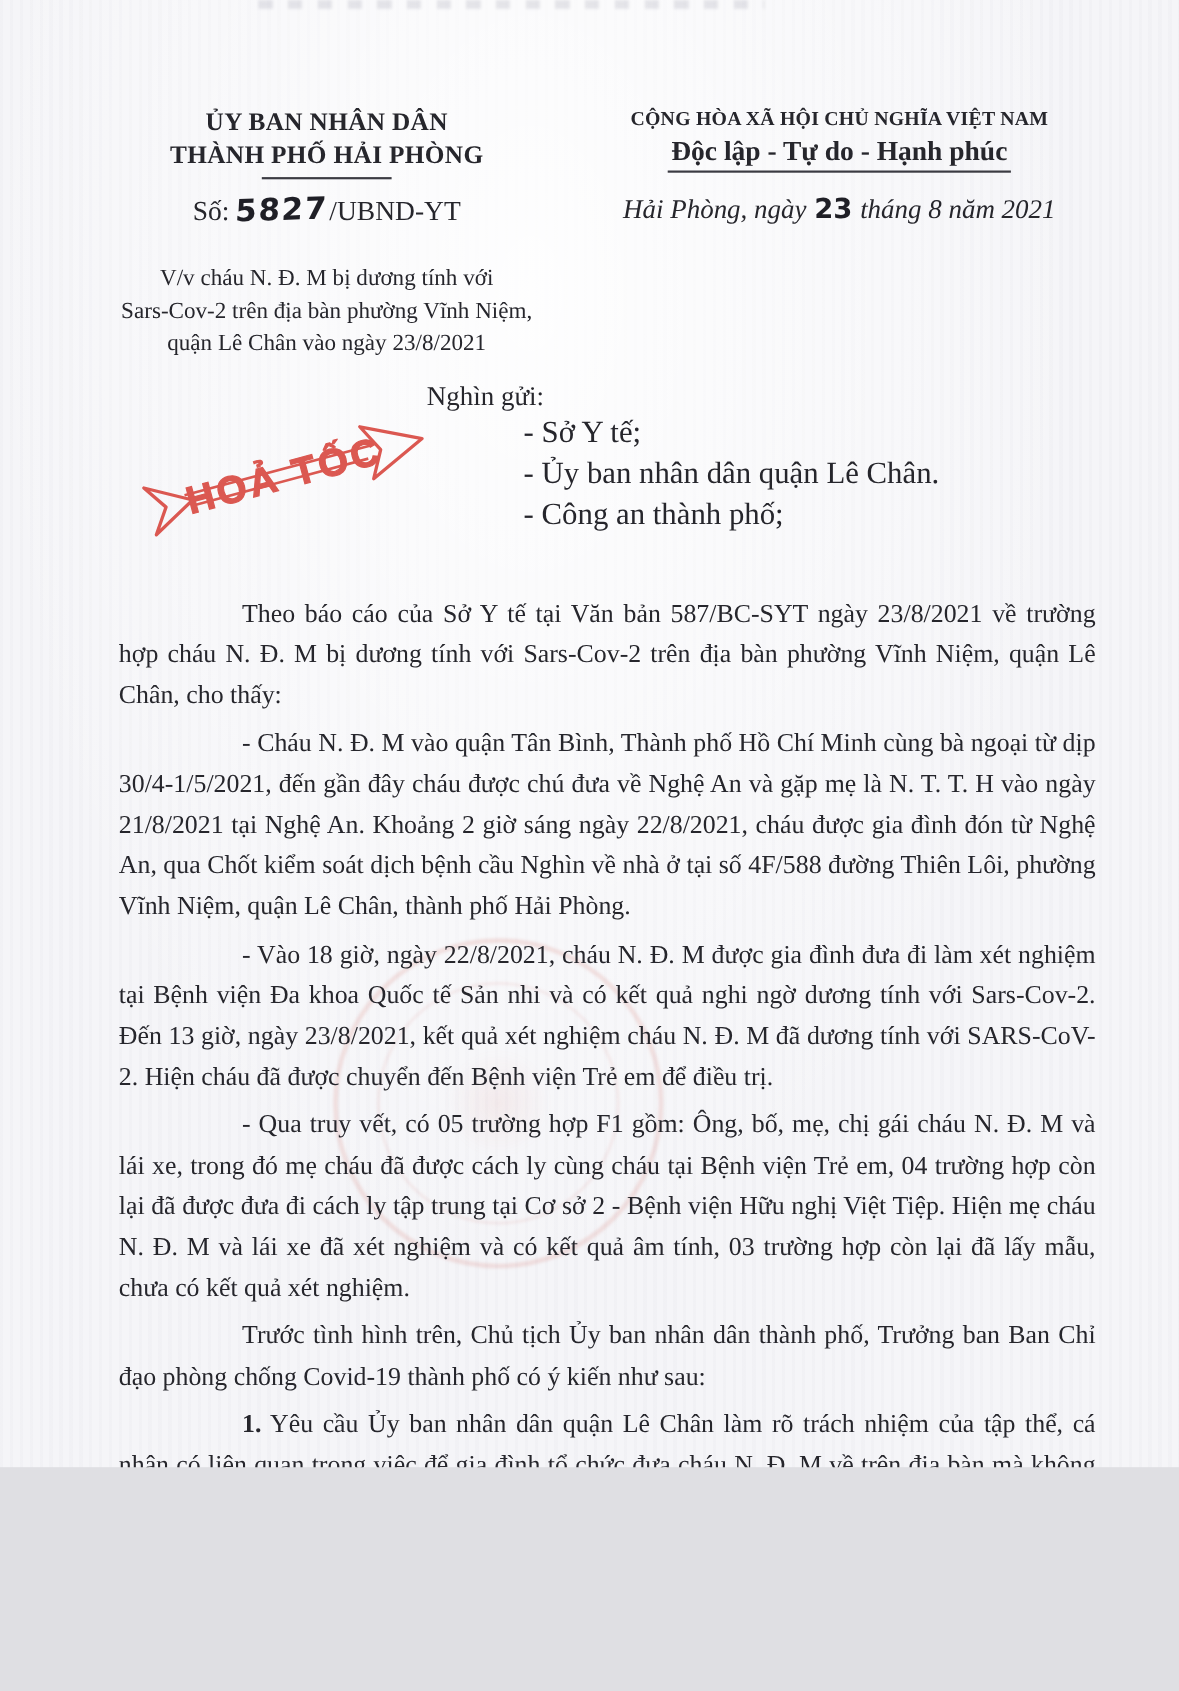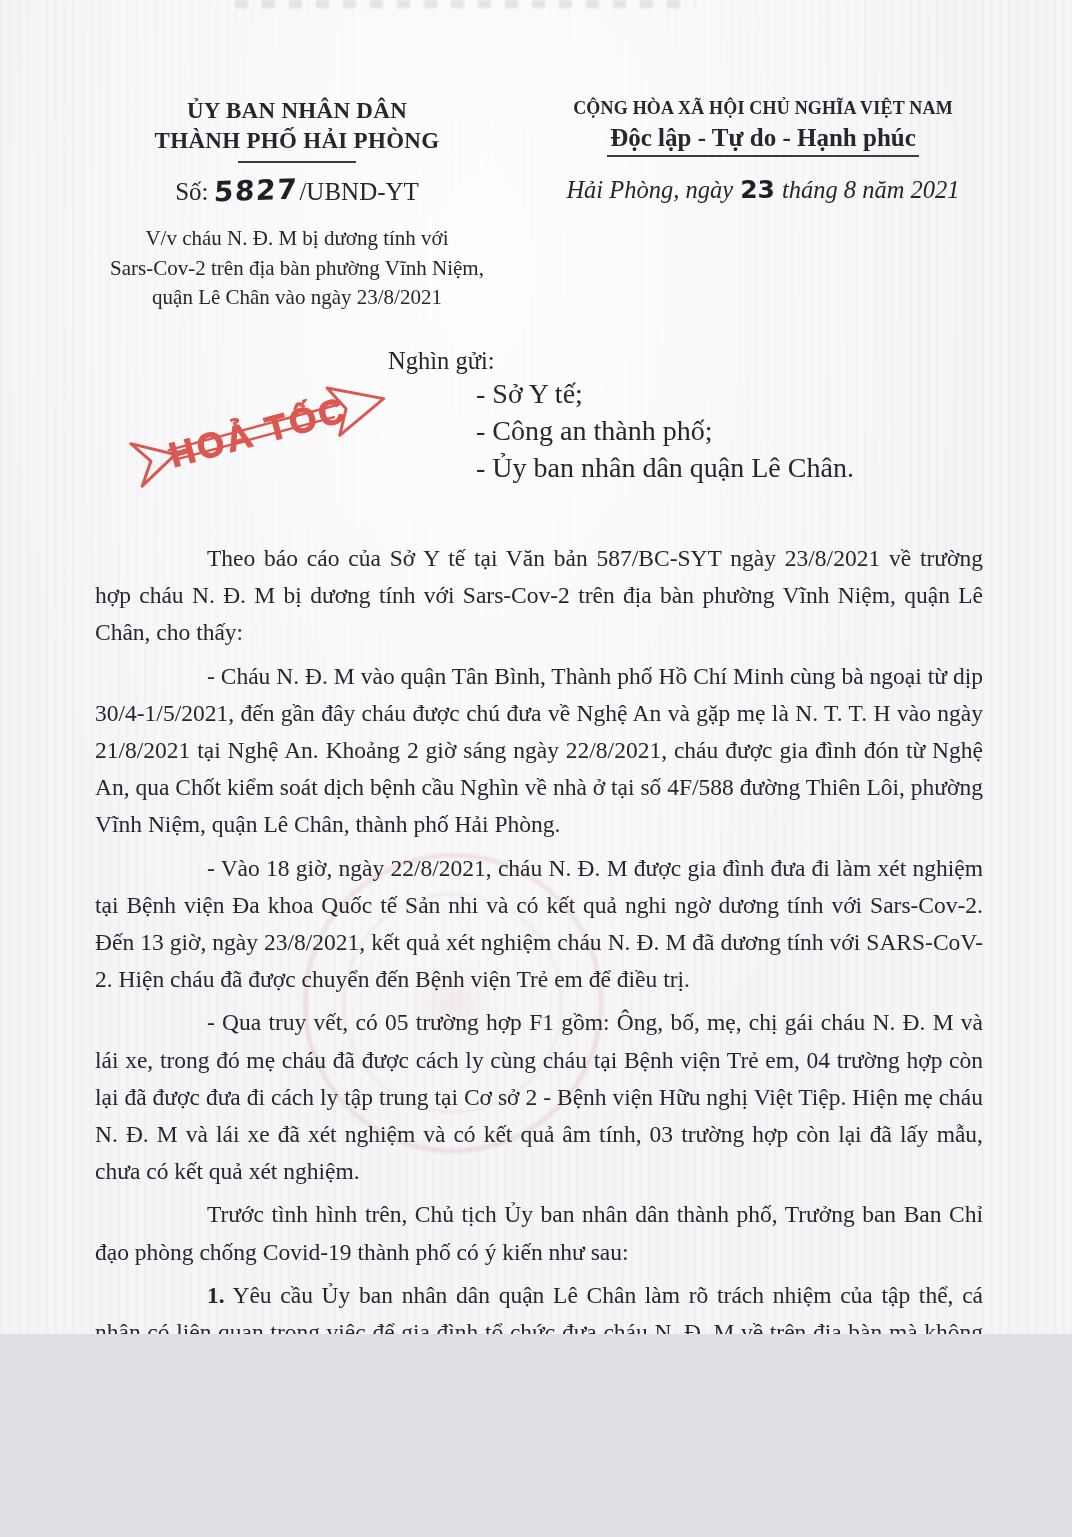--- a/index.html
+++ b/index.html
@@ -25,21 +25,21 @@
   .hdr-left{position:absolute;left:86px;top:98px;width:422px;text-align:center;}
   .org1{font-size:23px;font-weight:bold;letter-spacing:.3px;}
   .org2{font-size:23px;font-weight:bold;margin-top:4px;letter-spacing:.3px;}
   .rule-left{width:118px;border-top:2.3px solid #3b3b42;margin:7px auto 0;}
   .doc-number{font-size:25px;margin-top:11px;white-space:nowrap;}
   .hand{
     display:inline-block;font-family:"DejaVu Sans",sans-serif;font-weight:bold;
     font-size:28px;letter-spacing:1.5px;transform:skewX(-5deg) rotate(-2deg);
     margin:0 1px 0 6px;color:#1f1f26;
   }
-  .subject{margin-top:17px;font-size:21px;line-height:29.5px;}
+  .subject{margin-top:31px;font-size:21px;line-height:29.5px;}
 
   .hdr-right{position:absolute;left:497px;top:98px;width:532px;text-align:center;}
   .motto1{font-size:18px;font-weight:bold;letter-spacing:.2px;white-space:nowrap;}
   .motto2{
     display:inline-block;font-size:25px;font-weight:bold;
     padding:0 3px 3px;border-bottom:2.3px solid #3b3b42;margin-top:5px;white-space:nowrap;
   }
   .date{font-size:24.5px;font-style:italic;margin-top:18px;white-space:nowrap;}
   .date .day{
     display:inline-block;font-style:normal;font-family:"DejaVu Sans",sans-serif;
@@ -65,21 +65,21 @@
   .seal::before{
     content:"";position:absolute;inset:36px;border-radius:50%;
     border:2.5px solid rgba(203,72,60,.11);
   }
   .seal::after{
     content:"";position:absolute;inset:96px;border-radius:50%;
     background:radial-gradient(circle, rgba(203,72,60,.07) 0%, rgba(203,72,60,0) 70%);
   }
 
   
-  .doc-body{position:absolute;left:95px;top:540px;width:888px;z-index:2;}
+  .doc-body{position:absolute;left:108px;top:540px;width:888px;z-index:2;}
   .doc-body p{
     margin:0 0 6px;font-size:23.5px;line-height:37.2px;
     text-align:justify;text-indent:112px;
   }
   .b{font-weight:bold;}
 </style>
 </head>
 <body>
 
 <div class="page">
@@ -113,22 +113,22 @@
         <path d="M214 44 L266 69 L214 93 L227 69 Z"></path>
       </g>
       <text transform="rotate(-15 141 69)" x="136" y="81" text-anchor="middle" font-family="Liberation Sans, DejaVu Sans, sans-serif" font-size="35" font-weight="bold" letter-spacing="3" fill="#d8473f" stroke="#d8473f" stroke-width="1.1">HOẢ TỐC</text>
     </svg>
   </div>
 
   <div class="recipients">
     <div class="kinh-gui">Nghìn gửi:</div>
     <ul>
       <li>- Sở Y tế;</li>
+      <li>- Ủy ban nhân dân quận Lê Chân.</li>
       <li>- Công an thành phố;</li>
-      <li>- Ủy ban nhân dân quận Lê Chân.</li>
     </ul>
   </div>
 
   <div class="seal"></div>
 
   <div class="doc-body">
     <p>Theo báo cáo của Sở Y tế tại Văn bản 587/BC-SYT ngày 23/8/2021 về trường hợp cháu N. Đ. M bị dương tính với Sars-Cov-2 trên địa bàn phường Vĩnh Niệm, quận Lê Chân, cho thấy:</p>
     <p>- Cháu N. Đ. M vào quận Tân Bình, Thành phố Hồ Chí Minh cùng bà ngoại từ dịp 30/4-1/5/2021, đến gần đây cháu được chú đưa về Nghệ An và gặp mẹ là N. T. T. H vào ngày 21/8/2021 tại Nghệ An. Khoảng 2 giờ sáng ngày 22/8/2021, cháu được gia đình đón từ Nghệ An, qua Chốt kiểm soát dịch bệnh cầu Nghìn về nhà ở tại số 4F/588 đường Thiên Lôi, phường Vĩnh Niệm, quận Lê Chân, thành phố Hải Phòng.</p>
     <p>- Vào 18 giờ, ngày 22/8/2021, cháu N. Đ. M được gia đình đưa đi làm xét nghiệm tại Bệnh viện Đa khoa Quốc tế Sản nhi và có kết quả nghi ngờ dương tính với Sars-Cov-2. Đến 13 giờ, ngày 23/8/2021, kết quả xét nghiệm cháu N. Đ. M đã dương tính với SARS-CoV-2. Hiện cháu đã được chuyển đến Bệnh viện Trẻ em để điều trị.</p>
     <p>- Qua truy vết, có 05 trường hợp F1 gồm: Ông, bố, mẹ, chị gái cháu N. Đ. M và lái xe, trong đó mẹ cháu đã được cách ly cùng cháu tại Bệnh viện Trẻ em, 04 trường hợp còn lại đã được đưa đi cách ly tập trung tại Cơ sở 2 - Bệnh viện Hữu nghị Việt Tiệp. Hiện mẹ cháu N. Đ. M và lái xe đã xét nghiệm và có kết quả âm tính, 03 trường hợp còn lại đã lấy mẫu, chưa có kết quả xét nghiệm.</p>

